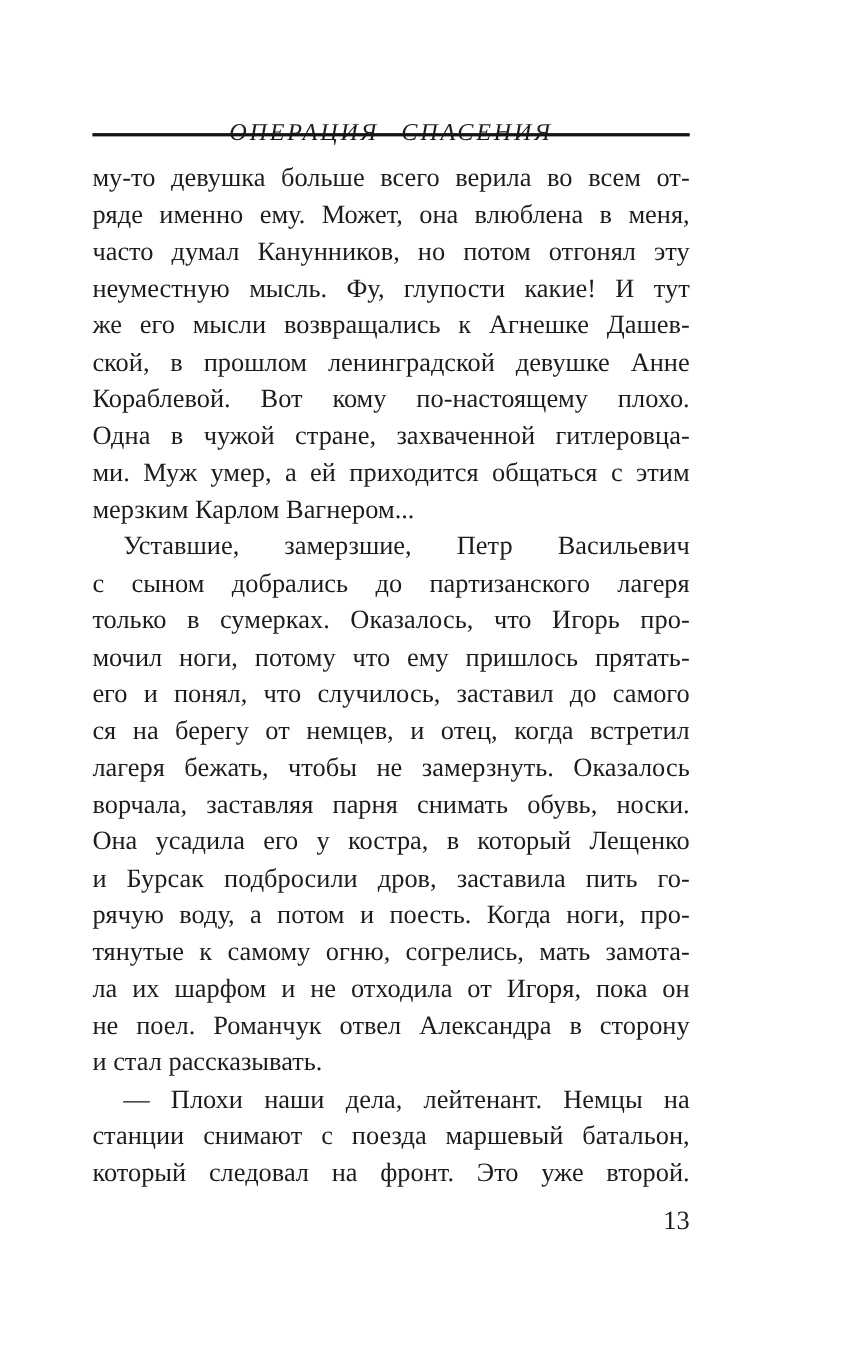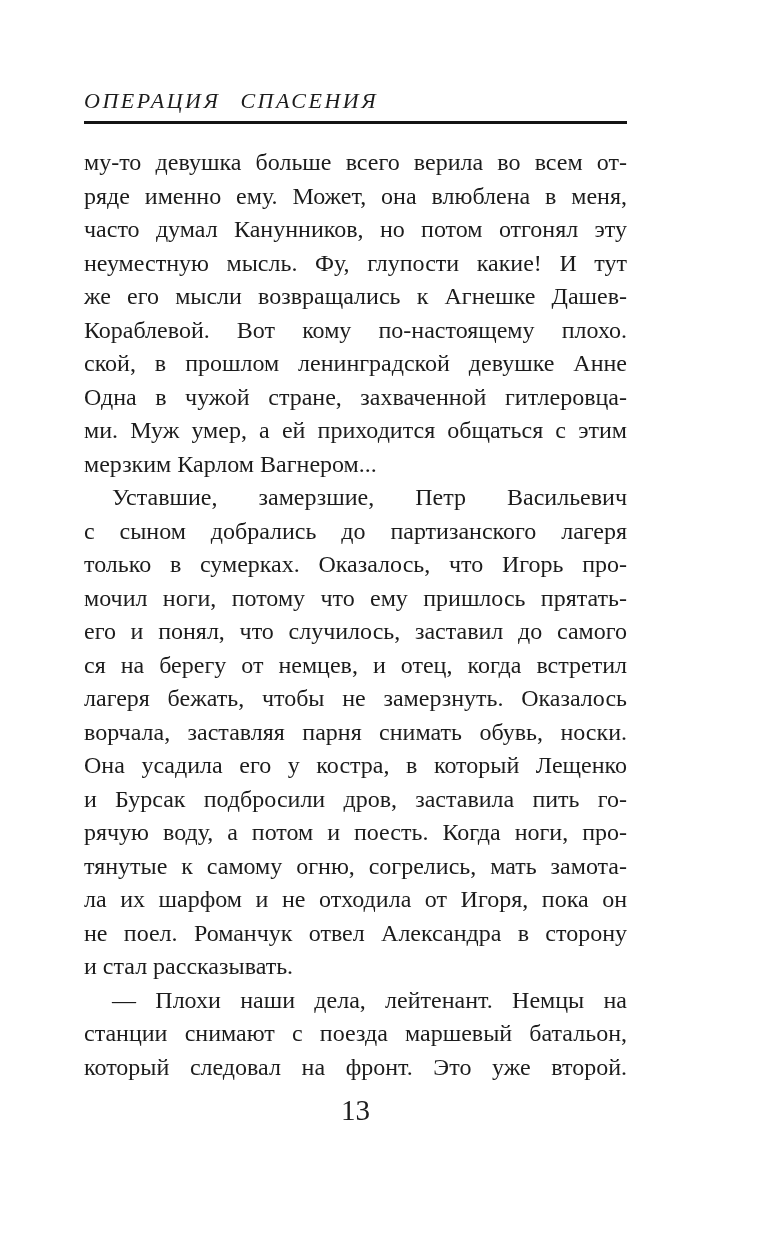--- a/index.html
+++ b/index.html
@@ -22,23 +22,24 @@
   }
   
   .running-head{
     position:absolute;
     left:84px;
     top:0;
     width:543px;
   }
   .running-title{
     position:absolute;
-    top:88px;
+    top:107px;
     left:0;
     width:100%;
+    text-align:center;
     font-style:italic;
     font-size:22px;
     line-height:26px;
     letter-spacing:2.5px;
     word-spacing:12px;
     white-space:nowrap;
   }
   .header-rule{
     position:absolute;
     top:121px;
@@ -68,42 +69,42 @@
   }
   .text-line.indent{
     text-indent:28px;
   }
   
   .folio{
     position:absolute;
     left:84px;
     top:1096px;
     width:543px;
-    text-align:center;
-    font-size:29px;
+    text-align:right;
+    font-size:24px;
     line-height:28px;
   }
 </style>
 </head>
 <body>
 
 <div class="page">
   <header class="running-head">
     <div class="running-title">ОПЕРАЦИЯ СПАСЕНИЯ</div>
     <div class="header-rule"></div>
   </header>
 
   <main class="text-column">
       <div class="text-line">му-то девушка больше всего верила во всем от-</div>
       <div class="text-line">ряде именно ему. Может, она влюблена в меня,</div>
       <div class="text-line">часто думал Канунников, но потом отгонял эту</div>
       <div class="text-line">неуместную мысль. Фу, глупости какие! И тут</div>
       <div class="text-line">же его мысли возвращались к Агнешке Дашев-</div>
+      <div class="text-line">ской, в прошлом ленинградской девушке Анне</div>
       <div class="text-line">Кораблевой. Вот кому по-настоящему плохо.</div>
-      <div class="text-line">ской, в прошлом ленинградской девушке Анне</div>
       <div class="text-line">Одна в чужой стране, захваченной гитлеровца-</div>
       <div class="text-line">ми. Муж умер, а ей приходится общаться с этим</div>
       <div class="text-line last">мерзким Карлом Вагнером...</div>
       <div class="text-line indent">Уставшие, замерзшие, Петр Васильевич</div>
       <div class="text-line">с сыном добрались до партизанского лагеря</div>
       <div class="text-line">только в сумерках. Оказалось, что Игорь про-</div>
       <div class="text-line">мочил ноги, потому что ему пришлось прятать-</div>
       <div class="text-line">его и понял, что случилось, заставил до самого</div>
       <div class="text-line">ся на берегу от немцев, и отец, когда встретил</div>
       <div class="text-line">лагеря бежать, чтобы не замерзнуть. Оказалось</div>

